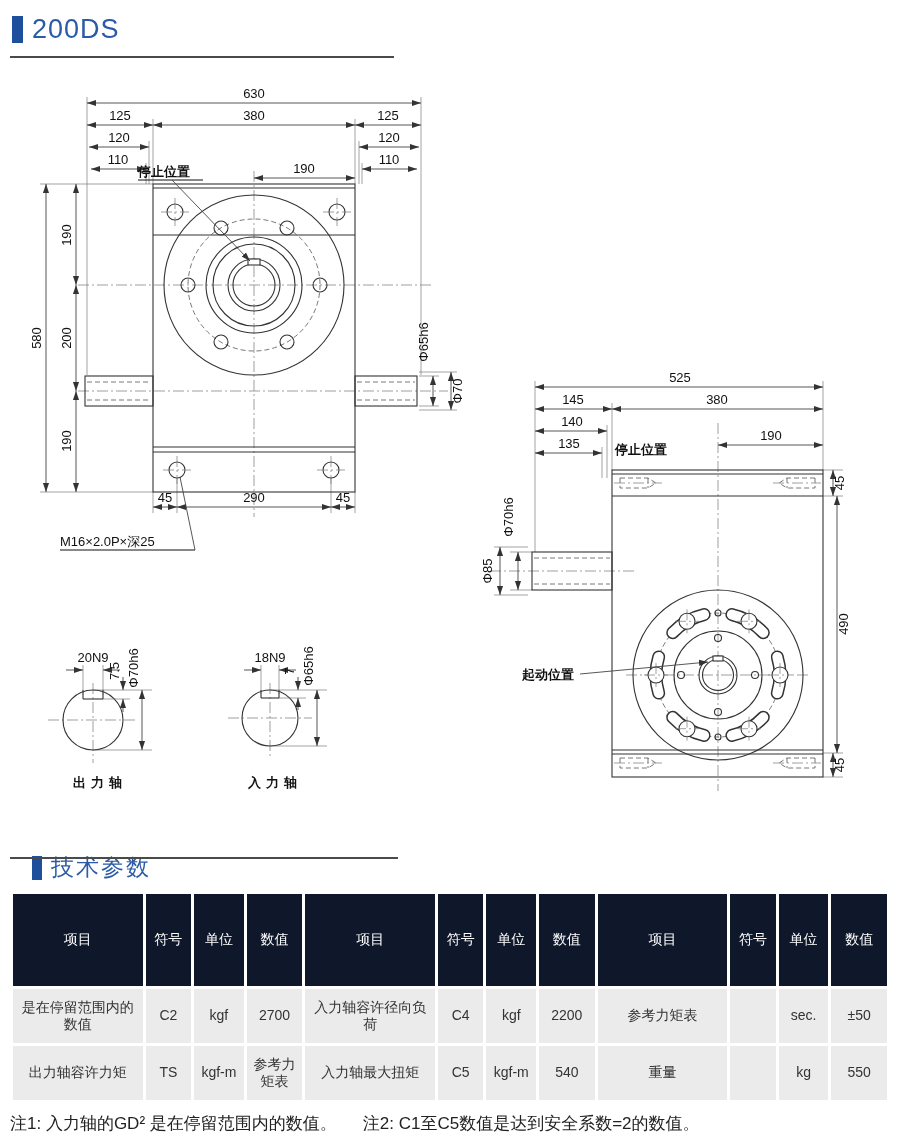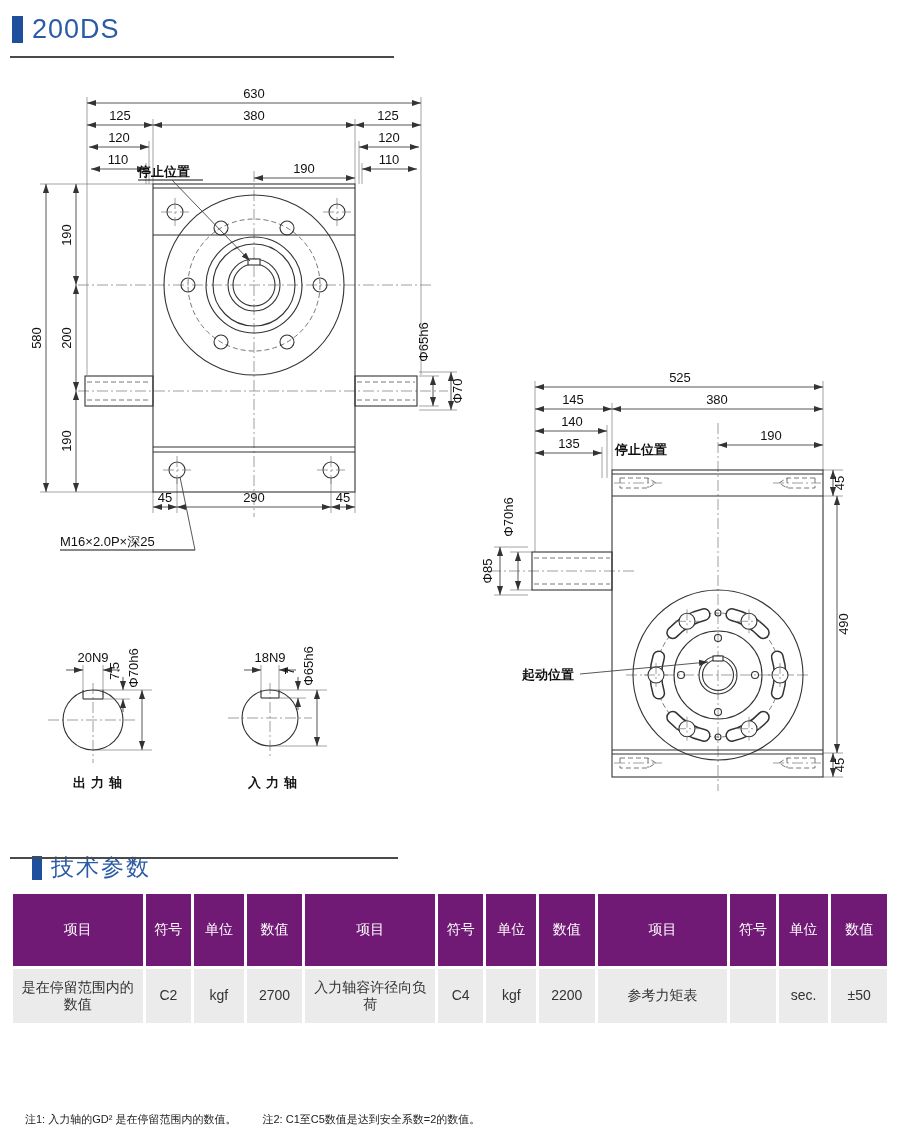--- a/index.html
+++ b/index.html
@@ -21,25 +21,25 @@
   .lw{stroke:#333;stroke-width:1.1;fill:#fff;}
   .dm{stroke:#444;stroke-width:0.9;fill:none;}
   .ext{stroke:#666;stroke-width:0.6;fill:none;}
   .cl{stroke:#777;stroke-width:0.7;fill:none;stroke-dasharray:11 3 2 3;}
   .hd{stroke:#555;stroke-width:0.8;fill:none;stroke-dasharray:5 3;}
   .slotA{stroke:#333;stroke-width:13;fill:none;stroke-linecap:round;}
   .slotB{stroke:#fff;stroke-width:10;fill:none;stroke-linecap:round;}
   
   table.spec{position:absolute;left:10px;top:891px;width:880px;
              border-collapse:separate;border-spacing:3px;table-layout:fixed;}
-  table.spec th{background:#701a75;color:#fff;font-weight:normal;font-size:14px;
-                height:60px;text-align:center;padding:6px 2px;}
+  table.spec th{background:#0f172a;color:#fff;font-weight:normal;font-size:14px;
+                height:60px;text-align:center;padding:16px 2px;}
   table.spec td{background:#ebebeb;color:#333;font-size:14px;height:50px;
                 text-align:center;vertical-align:middle;padding:2px 4px;line-height:1.25;}
-  .notes{position:absolute;left:25px;top:1112px;font-size:11px;color:#222;}
+  .notes{position:absolute;left:10px;top:1112px;font-size:17px;color:#222;}
   .notes span{margin-right:26px;}
 </style>
 </head>
 <body>
 
 <div class="page">
 
   <div class="sec t1" style="left:12px;top:14px;">
     <span class="sec-bar"></span>
     <span class="sec-txt">200DS</span>
@@ -398,20 +398,34 @@
         <td>2700</td>
         <td>入力轴容许径向负荷</td>
         <td>C4</td>
         <td>kgf</td>
         <td>2200</td>
         <td>参考力矩表</td>
         <td></td>
         <td>sec.</td>
         <td>±50</td>
       </tr>
+      <tr>
+        <td>出力轴容许力矩</td>
+        <td>TS</td>
+        <td>kgf-m</td>
+        <td>参考力矩表</td>
+        <td>入力轴最大扭矩</td>
+        <td>C5</td>
+        <td>kgf-m</td>
+        <td>540</td>
+        <td>重量</td>
+        <td></td>
+        <td>kg</td>
+        <td>550</td>
+      </tr>
     </tbody>
   </table>
 
   <div class="notes">
     <span>注1: 入力轴的GD² 是在停留范围内的数值。</span><span>注2: C1至C5数值是达到安全系数=2的数值。</span>
   </div>
 
 </div>
 
 </body></html>

